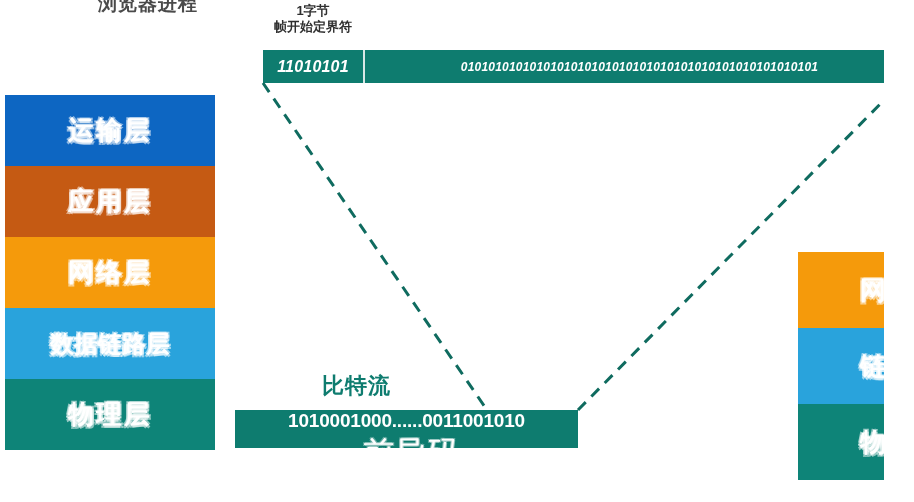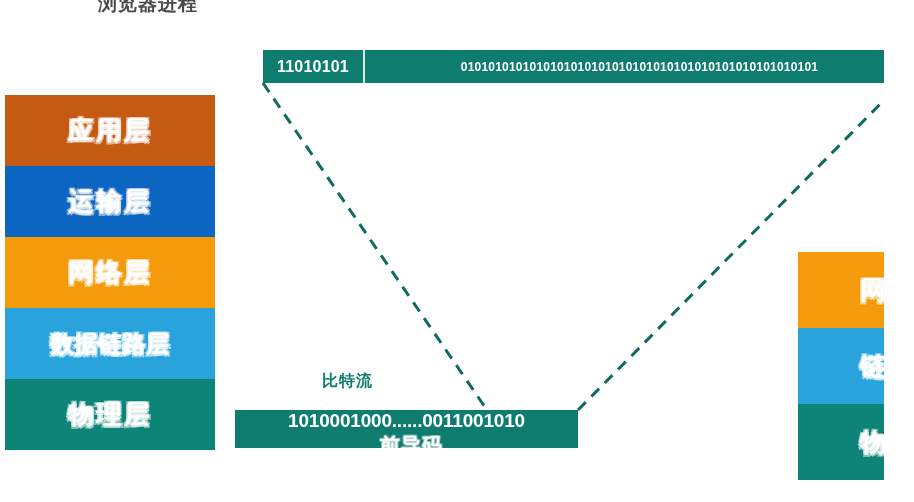--- a/index.html
+++ b/index.html
@@ -90,20 +90,21 @@
     background: #0e7c6f;
     color: #ffffff;
     font-size: 16px;
     font-weight: bold;
     display: flex;
     align-items: center;
     justify-content: center;
     letter-spacing: .2px;
     white-space: nowrap;
     font-family: "Liberation Sans", sans-serif;
+    font-style: italic;
   }
   .frame-seg.sfd {
     width: 100px;
     border-right: 2px solid #d8e8e6;
   }
   .frame-seg.preamble {
     width: 549px;
     font-size: 12px;
   }
 
@@ -124,21 +125,21 @@
     display: block;
   }
   #caption-sfd  { left: 253px; top: 3px;  width: 120px; }
   #caption-pre  { left: 583px; top: 3px;  width: 130px; }
 
   
   .bitstream-label {
     position: absolute;
     left: 322px;
     top: 371px;
-    font-size: 16px;
+    font-size: 22px;
     font-weight: bold;
     color: #0e7c6f;
     letter-spacing: 1px;
     white-space: nowrap;
   }
   .bitstream-box {
     position: absolute;
     left: 235px;
     top: 410px;
     width: 343px;
@@ -152,22 +153,22 @@
   }
   .bitstream-bits {
     color: #ffffff;
     font-size: 19px;
     font-weight: bold;
     letter-spacing: -.2px;
     white-space: nowrap;
   }
   .bitstream-tag {
     color: #ffffff;
-    font-size: 20px;
-    font-weight: bold;
+    font-size: 31px;
+    font-weight: normal;
     margin-left: 10px;
     letter-spacing: 1px;
     white-space: nowrap;
     text-shadow:
       -1px -1px 0 rgba(255,255,255,.35),
        1px -1px 0 rgba(255,255,255,.35),
       -1px  1px 0 rgba(255,255,255,.35),
        1px  1px 0 rgba(255,255,255,.35);
   }
 
@@ -182,25 +183,25 @@
   }
 </style>
 </head>
 <body>
 
 <div id="canvas">
 
   <div class="window-title">浏览器进程</div>
 
   <div class="stack">
+    <div class="layer" style="background:#0d66c2;">
+      <span class="layer-label">运输层</span>
+    </div>
     <div class="layer" style="background:#c55a13;">
       <span class="layer-label">应用层</span>
-    </div>
-    <div class="layer" style="background:#0d66c2;">
-      <span class="layer-label">运输层</span>
     </div>
     <div class="layer" style="background:#f59a0b;">
       <span class="layer-label">网络层</span>
     </div>
     <div class="layer" style="background:#29a3dc;">
       <span class="layer-label small">数据链路层</span>
     </div>
     <div class="layer" style="background:#0e8478;">
       <span class="layer-label">物理层</span>
     </div>
@@ -211,20 +212,24 @@
       <span class="layer-label">网络层</span>
     </div>
     <div class="layer" style="background:#29a3dc;">
       <span class="layer-label">链路层</span>
     </div>
     <div class="layer" style="background:#0e8478;">
       <span class="layer-label">物理层</span>
     </div>
   </div>
 
+  <div class="field-caption" id="caption-sfd">
+    <span class="size">1字节</span>
+    <span class="name">帧开始定界符</span>
+  </div>
 
   <div class="field-caption" id="caption-pre">
   </div>
 
   <div class="frame-bar">
     <div class="frame-seg sfd">11010101</div>
     <div class="frame-seg preamble">0101010101010101010101010101010101010101010101010101</div>
   </div>
 
   <div class="bitstream-label">比特流</div>

